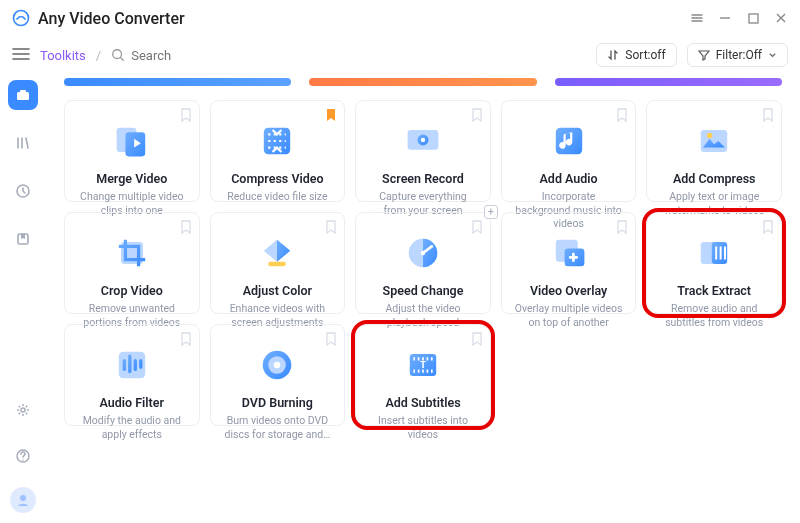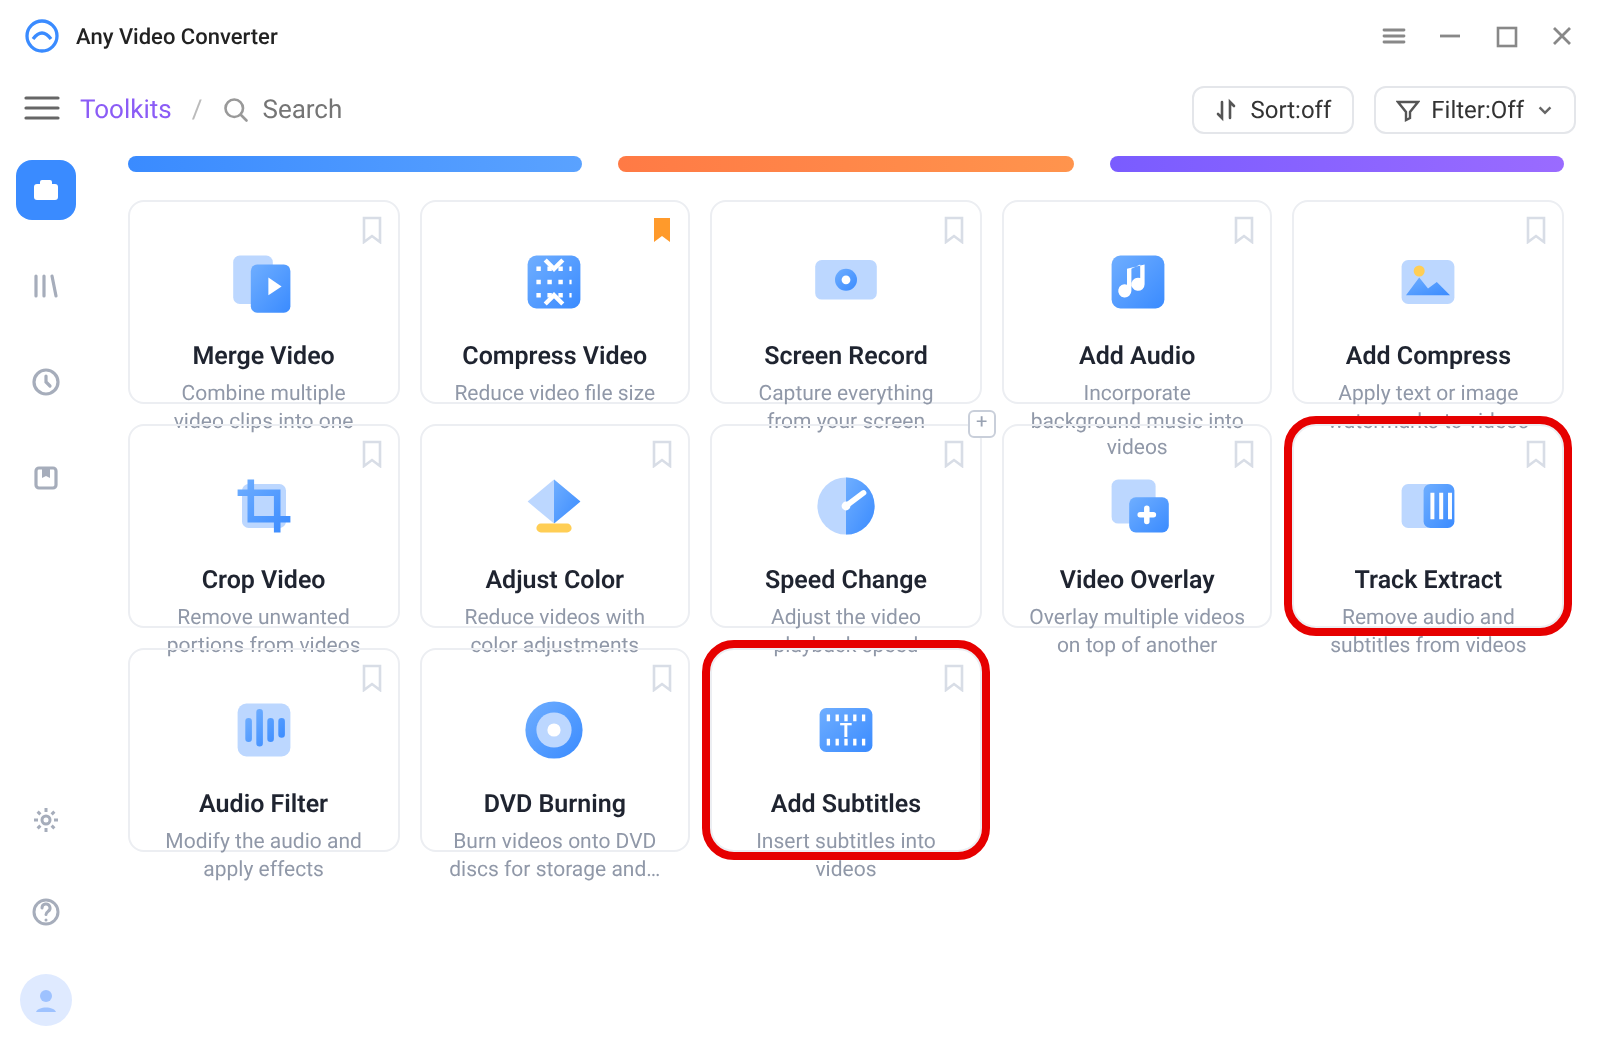--- a/index.html
+++ b/index.html
@@ -1,21 +1,21 @@
 <!DOCTYPE html>
 <html><head>
 <meta charset="utf-8">
 <style>
   * { box-sizing: border-box; margin: 0; padding: 0; font-family: -apple-system, BlinkMacSystemFont, "Segoe UI", Roboto, sans-serif; }
   body { width: 800px; height: 523px; background: #fff; overflow: hidden; position: relative; }
 
   .titlebar { height: 36px; display: flex; align-items: center; padding: 0 12px; justify-content: space-between; }
   .titlebar-left { display: flex; align-items: center; gap: 8px; }
   .logo { width: 18px; height: 18px; border-radius: 50%; display: flex; align-items: center; justify-content: center; }
-  .app-title { font-size: 11px; color: #222; font-weight: 500; }
+  .app-title { font-size: 16px; color: #222; font-weight: 500; }
   .titlebar-right { display: flex; align-items: center; gap: 14px; color: #666; }
   .win-btn { width: 14px; height: 14px; display: flex; align-items: center; justify-content: center; cursor: pointer; }
 
   .toolbar { height: 38px; display: flex; align-items: center; padding: 0 12px; gap: 10px; justify-content: space-between; }
   .toolbar-left { display: flex; align-items: center; gap: 10px; }
   .hamburger { width: 18px; cursor: pointer; }
   .breadcrumb-link { color: #8b5cf6; font-size: 13px; cursor: pointer; }
   .breadcrumb-sep { color: #bbb; font-size: 13px; }
   .search-wrap { display: flex; align-items: center; gap: 6px; color: #888; }
   .search-wrap input { border: none; outline: none; font-size: 13px; color: #555; width: 120px; background: transparent; }
@@ -177,21 +177,21 @@
         <div class="card">
           <div class="bookmark bm-off"><svg viewBox="0 0 10 14">
               <path d="M1 1h8v12l-4-3-4 3z"></path>
             </svg></div>
           <div class="card-icon">
             <svg width="44" height="44">
               <use href="#ico-merge"></use>
             </svg>
           </div>
           <div class="card-title">Merge Video</div>
-          <div class="card-desc">Combine multiple video clips into one</div>
+          <div class="card-desc">Change multiple video clips into one</div>
         </div>
         <div class="card">
           <div class="bookmark bm-on"><svg viewBox="0 0 10 14">
               <path d="M1 1h8v12l-4-3-4 3z"></path>
             </svg></div>
           <div class="card-icon">
             <svg width="44" height="44">
               <use href="#ico-compress"></use>
             </svg>
           </div>
@@ -249,21 +249,21 @@
         <div class="card">
           <div class="bookmark bm-off"><svg viewBox="0 0 10 14">
               <path d="M1 1h8v12l-4-3-4 3z"></path>
             </svg></div>
           <div class="card-icon">
             <svg width="44" height="44">
               <use href="#ico-adjustcolor"></use>
             </svg>
           </div>
           <div class="card-title">Adjust Color</div>
-          <div class="card-desc">Reduce videos with color adjustments</div>
+          <div class="card-desc">Enhance videos with screen adjustments</div>
         </div>
         <div class="card">
           <div class="bookmark bm-off"><svg viewBox="0 0 10 14">
               <path d="M1 1h8v12l-4-3-4 3z"></path>
             </svg></div>
           <div class="plus-tag">+</div>
           <div class="card-icon">
             <svg width="44" height="44">
               <use href="#ico-speed"></use>
             </svg>

